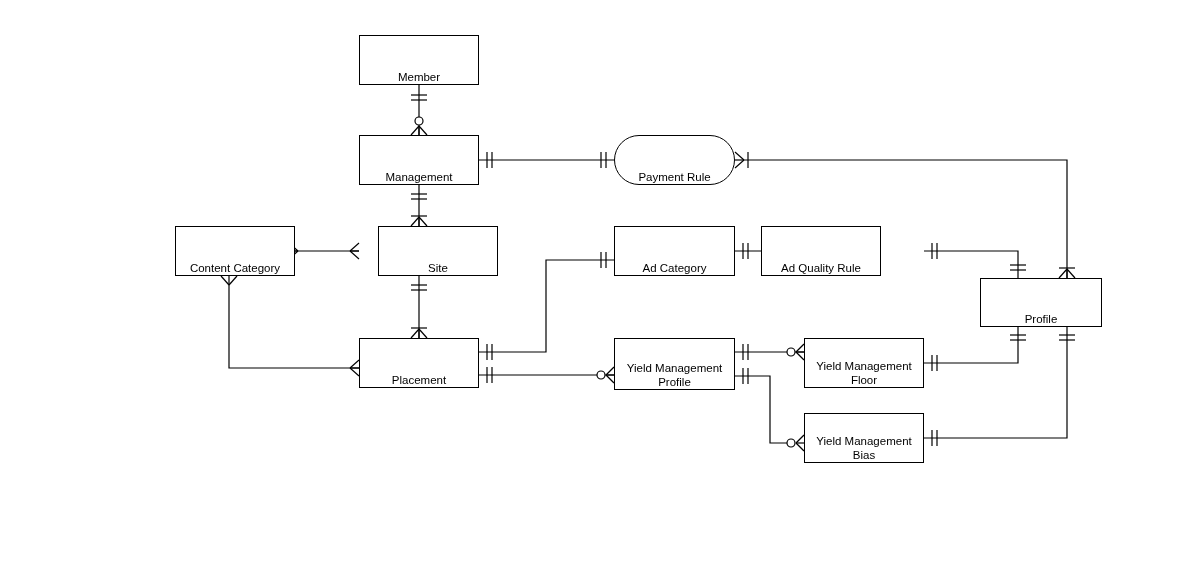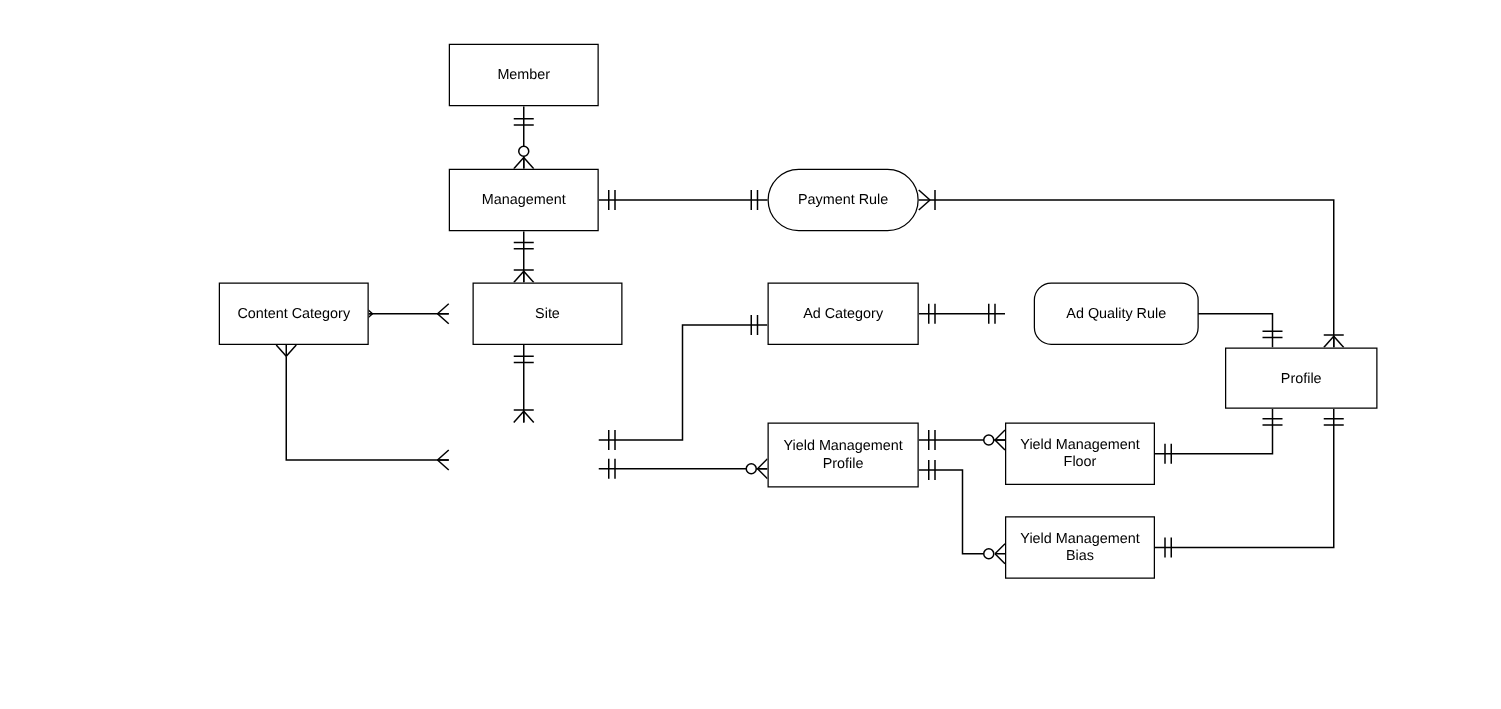--- a/index.html
+++ b/index.html
@@ -22,21 +22,21 @@
     width: 1201px;
     height: 567px;
     pointer-events: none;
   }
   .entity {
     position: absolute;
     box-sizing: border-box;
     border: 1px solid #000000;
     background: #ffffff;
     display: flex;
-    align-items: center;
+    align-items: flex-end;
     justify-content: center;
     text-align: center;
     z-index: 2;
   }
   .entity .label {
     font-family: "Liberation Sans", sans-serif;
     font-size: 11.5px;
     line-height: 14px;
     color: #000000;
     white-space: pre-line;
@@ -185,28 +185,31 @@
   </div>
 
   <div class="entity" style="left:378px; top:226px; width:120px; height:50px;">
     <span class="label">Site</span>
   </div>
 
   <div class="entity" style="left:614px; top:226px; width:121px; height:50px;">
     <span class="label">Ad Category</span>
   </div>
 
-  <div class="entity" style="left:827px; top:226px; width:132px; height:50px;border-radius:14px;">
+  <div class="entity" style="left:761px; top:226px; width:120px; height:50px;">
     <span class="label">Ad Quality Rule</span>
   </div>
 
   <div class="entity" style="left:980px; top:278px; width:122px; height:49px;">
     <span class="label">Profile</span>
   </div>
 
+  <div class="entity" style="left:359px; top:338px; width:120px; height:50px;">
+    <span class="label">Placement</span>
+  </div>
 
   <div class="entity" style="left:614px; top:338px; width:121px; height:52px;">
     <span class="label">Yield Management
 Profile</span>
   </div>
 
   <div class="entity" style="left:804px; top:338px; width:120px; height:50px;">
     <span class="label">Yield Management
 Floor</span>
   </div>

